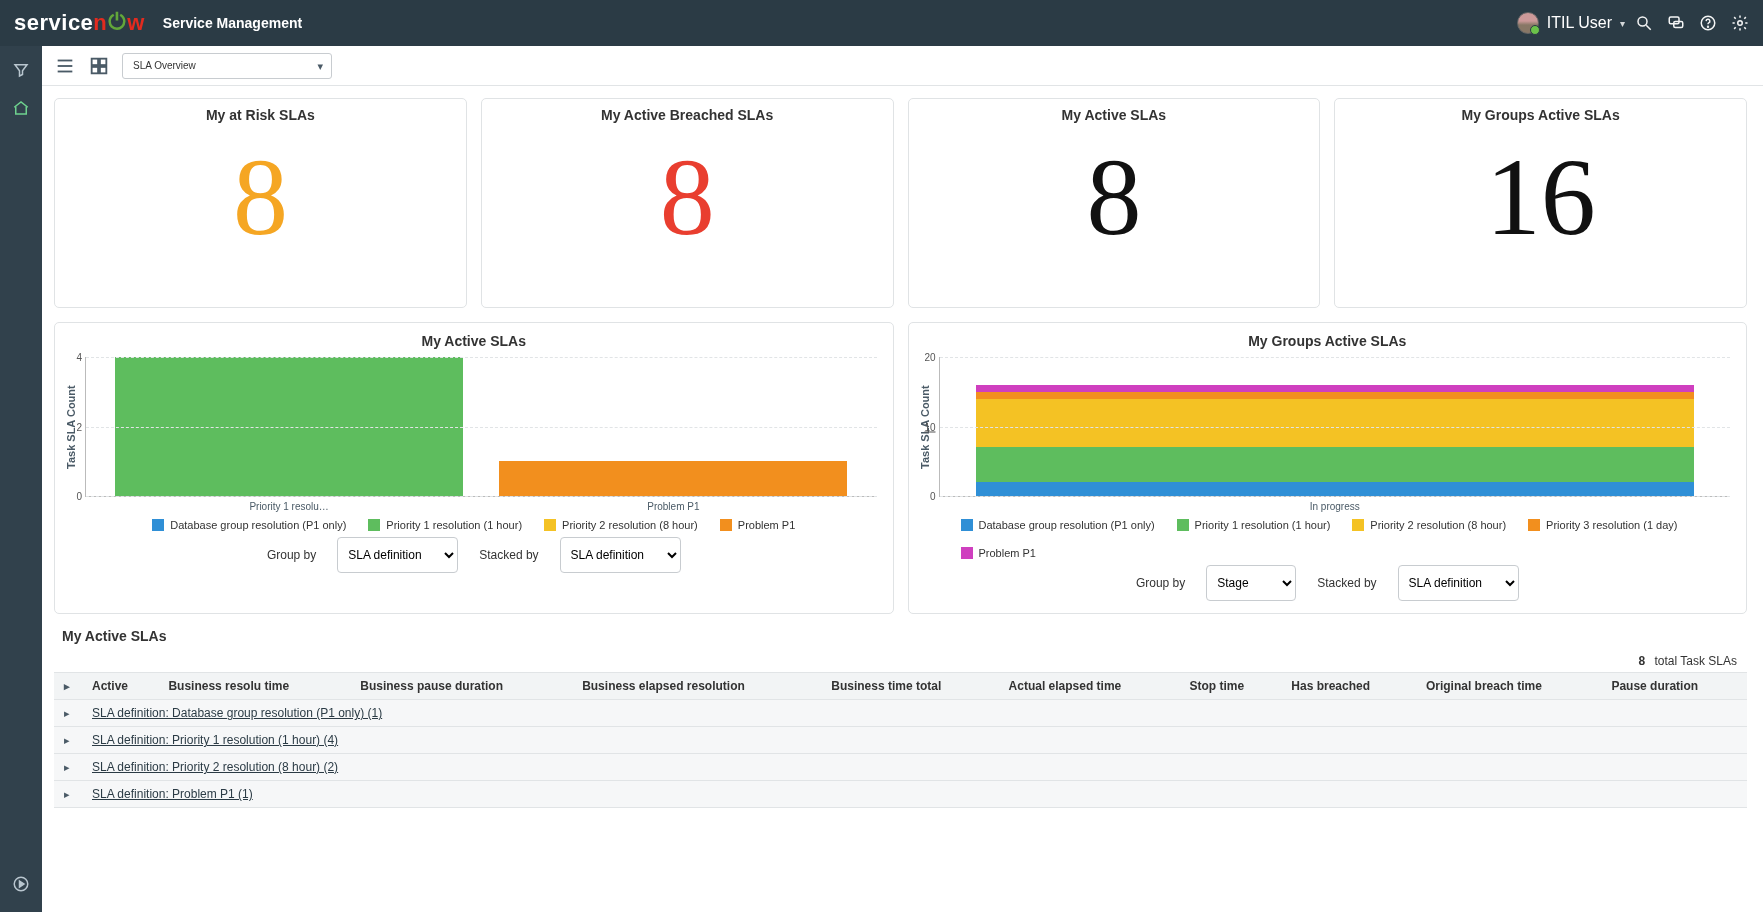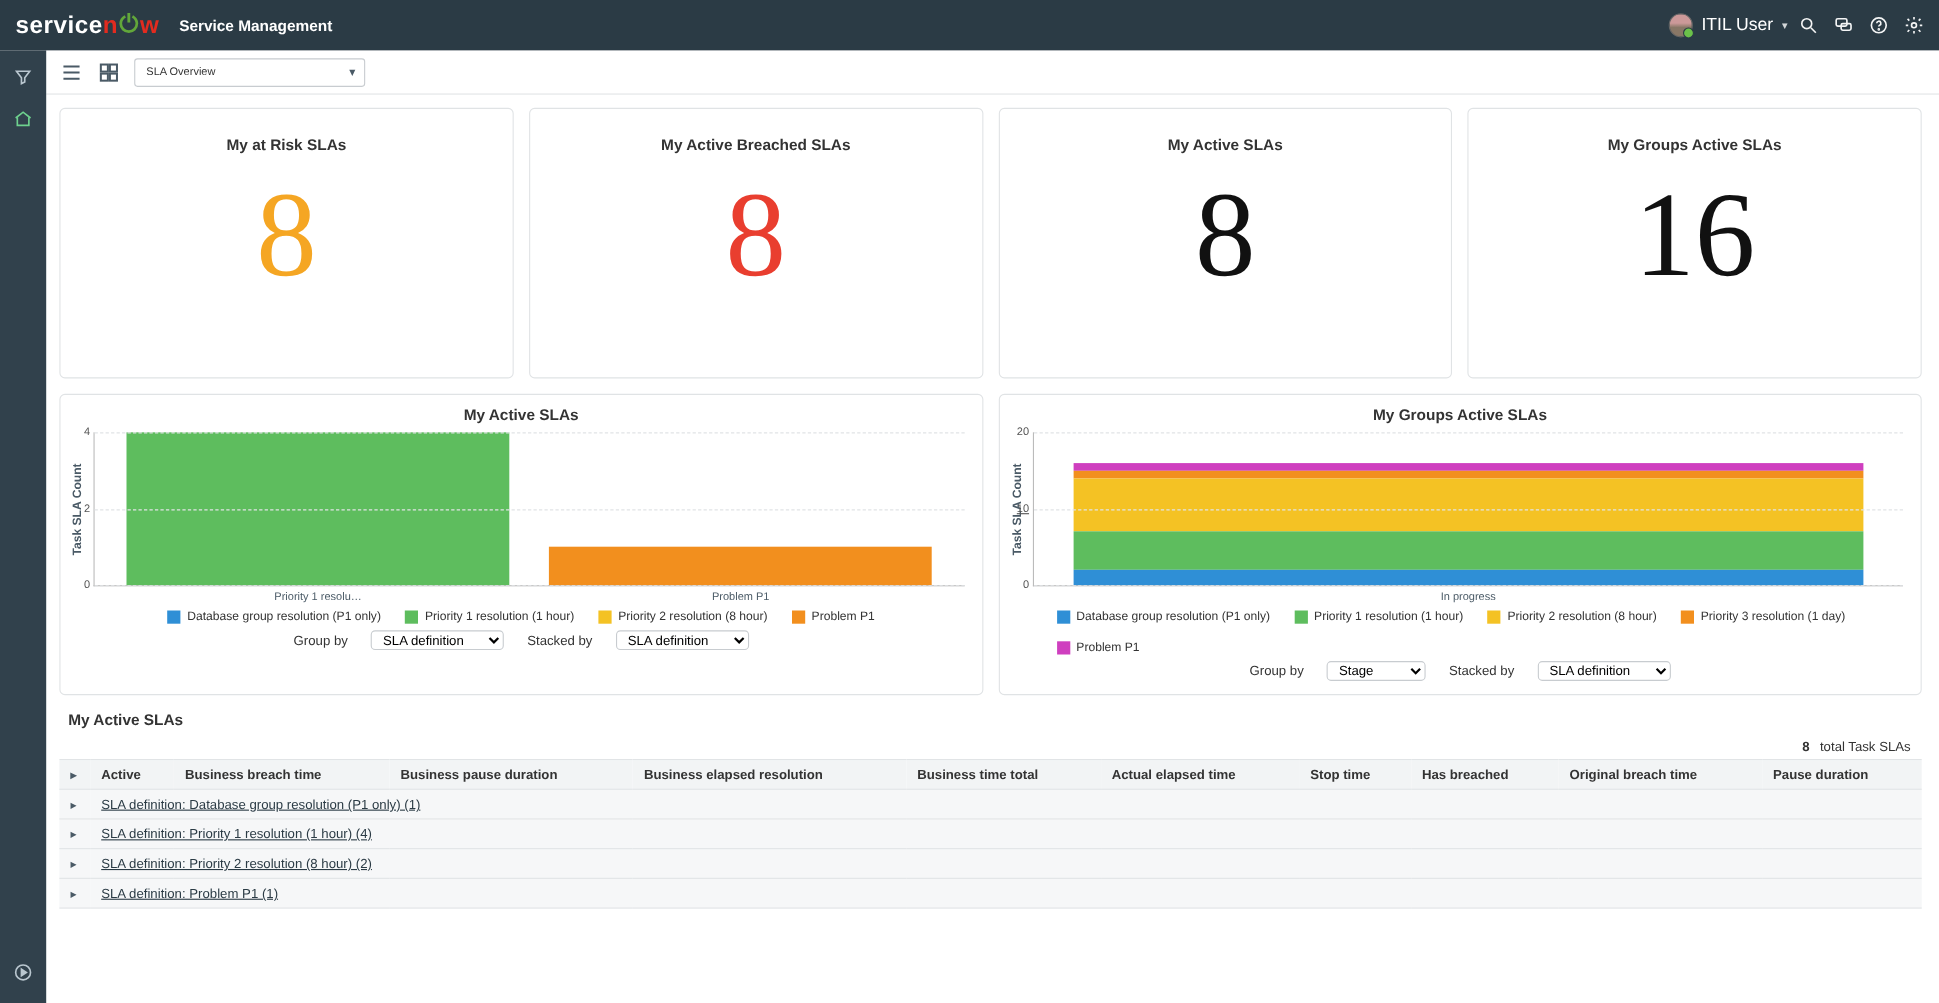--- a/index.html
+++ b/index.html
@@ -28,21 +28,21 @@
   .toolbar { display:flex; align-items:center; height:40px; border-bottom:1px solid #e1e4e6; padding:0 12px; gap:12px; }
   .tbtn { width:22px; height:22px; display:flex; align-items:center; justify-content:center; color:#4a5a66; cursor:pointer; }
   .tbtn svg{ width:100%; height:100%; }
   .sel { position:relative; }
   .sel select{ appearance:none; -webkit-appearance:none; border:1px solid #c8ccd0; border-radius:3px; background:#fff; height:26px; padding:0 28px 0 10px; font-size:10px; color:#333; min-width:210px; cursor:pointer; }
   .sel::after{ content:"▾"; position:absolute; right:9px; top:50%; transform:translateY(-50%); font-size:11px; color:#4a5a66; pointer-events:none; }
 
   .scroll-area{ flex:1; overflow:auto; padding:12px 16px 24px 12px; position:relative; }
 
   .cards-row{ display:grid; grid-template-columns:repeat(4,1fr); gap:14px; margin-bottom:14px; }
-  .card{ border:1px solid #e0e3e5; border-radius:5px; padding:24px 14px 0; display:flex; flex-direction:column; align-items:center; height:246px; cursor:pointer; }
+  .card{ border:1px solid #e0e3e5; border-radius:5px; padding:8px 14px 0; display:flex; flex-direction:column; align-items:center; height:210px; cursor:pointer; }
   .card-title{ font-size:14px; font-weight:700; color:#333; margin-bottom:8px; }
   .big-num{ font-size:110px; font-weight:400; line-height:1.2; font-family: Georgia, "Times New Roman", serif; }
 
   .charts-row{ display:grid; grid-template-columns:1fr 1fr; gap:14px; margin-bottom:14px; }
   .chart-card{ border:1px solid #e0e3e5; border-radius:5px; padding:10px 10px 12px; }
   .chart-title{ text-align:center; font-size:14px; font-weight:700; color:#333; margin-bottom:8px; }
 
   .chart-wrap{ display:flex; }
   .ylabel{ writing-mode:vertical-rl; transform:rotate(180deg); font-size:11px; font-weight:700; color:#4a5a66; text-align:center; padding:4px 0; }
   .plot{ position:relative; flex:1; height:140px; border-left:1px solid #bbb; border-bottom:1px solid #bbb; margin:0 6px 0 8px; }
@@ -57,21 +57,21 @@
   .stack{ position:absolute; bottom:0; left:36px; right:36px; height:70%; display:flex; flex-direction:column-reverse; }
   .seg{ width:100%; }
   .slabel{ font-size:10px; color:#4a5a66; position:absolute; left:0; right:0; bottom:-16px; text-align:center; }
 
   .legend{ display:flex; flex-wrap:wrap; justify-content:center; gap:16px 22px; font-size:11px; color:#333; margin:22px 6px 6px; }
   .legend .item{ display:flex; align-items:center; gap:6px; }
   .swatch{ width:12px; height:12px; }
   .legend.left{ justify-content:flex-start; padding-left:36px; }
 
   .ctrl-row{ display:flex; justify-content:center; align-items:center; gap:21px; margin-top:6px; font-size:12px; color:#333; }
-  .ctrl-row select{ border:1px solid #c8ccd0; border-radius:4px; height:18px; font-size:12px; padding:0 18px 0 6px; background:#fff; cursor:pointer; }
+  .ctrl-row select{ border:1px solid #c8ccd0; border-radius:4px; height:36px; font-size:12px; padding:0 18px 0 6px; background:#fff; cursor:pointer; }
 
   .table-card{ border:0; }
   .table-title{ font-size:14px; font-weight:700; color:#333; margin:6px 0 6px 8px; }
   .tmeta{ text-align:right; font-size:12px; color:#333; padding:4px 10px; }
   .tmeta .tn{ font-weight:700; margin-right:6px; }
   table{ width:100%; border-collapse:collapse; font-size:12px; }
   thead th{ text-align:left; font-weight:700; color:#333; background:#f2f4f5; border-top:1px solid #e1e4e6; border-bottom:1px solid #e1e4e6; padding:6px 10px; white-space:nowrap; }
   thead th:first-child, tbody td:first-child{ width:28px; }
   tbody td{ padding:6px 10px; border-bottom:1px solid #e1e4e6; background:#f6f7f8; }
   .grp-row td{ color:#2b3b45; }
@@ -297,21 +297,21 @@
         <div class="table-title">My Active SLAs</div>
         <div class="tmeta">
           <span class="tn">8</span>
           <span>total Task SLAs</span>
         </div>
         <table>
           <thead>
               <tr id="thead-row">
                 <th><span class="rowcaret">▸</span></th>
                 <th>Active</th>
-                <th>Business breach time</th>
+                <th>Business resolu time</th>
                 <th>Business pause duration</th>
                 <th>Business elapsed resolution</th>
                 <th>Business time total</th>
                 <th>Actual elapsed time</th>
                 <th>Stop time</th>
                 <th>Has breached</th>
                 <th>Original breach time</th>
                 <th>Pause duration</th>
               </tr>
             </thead>

